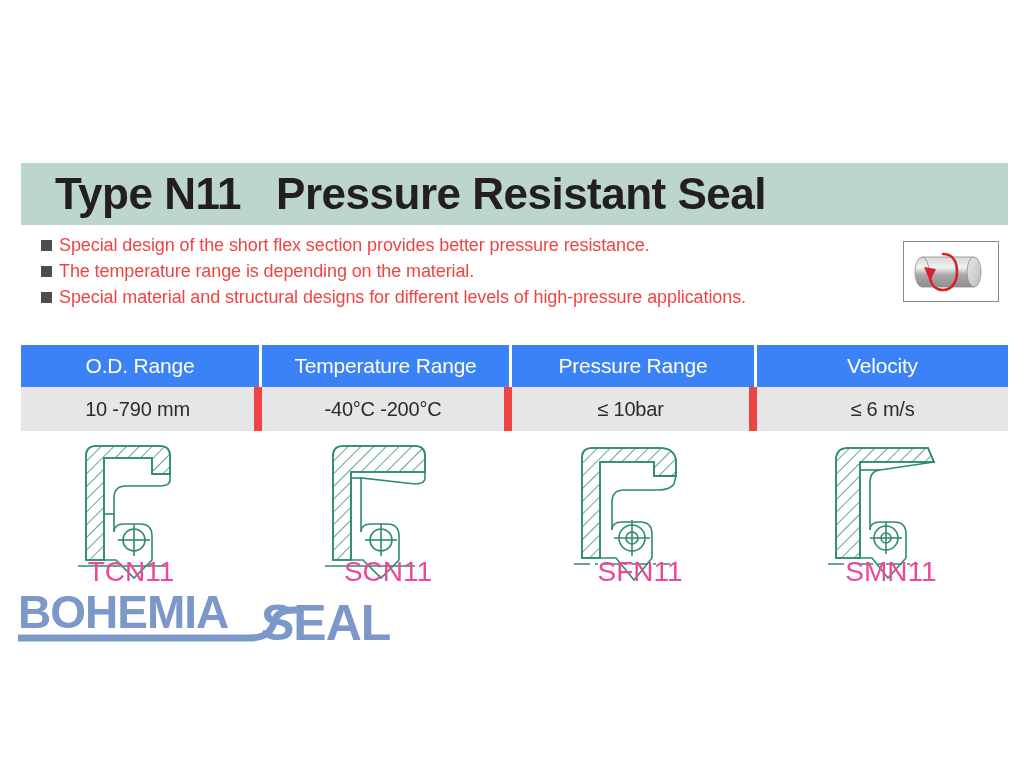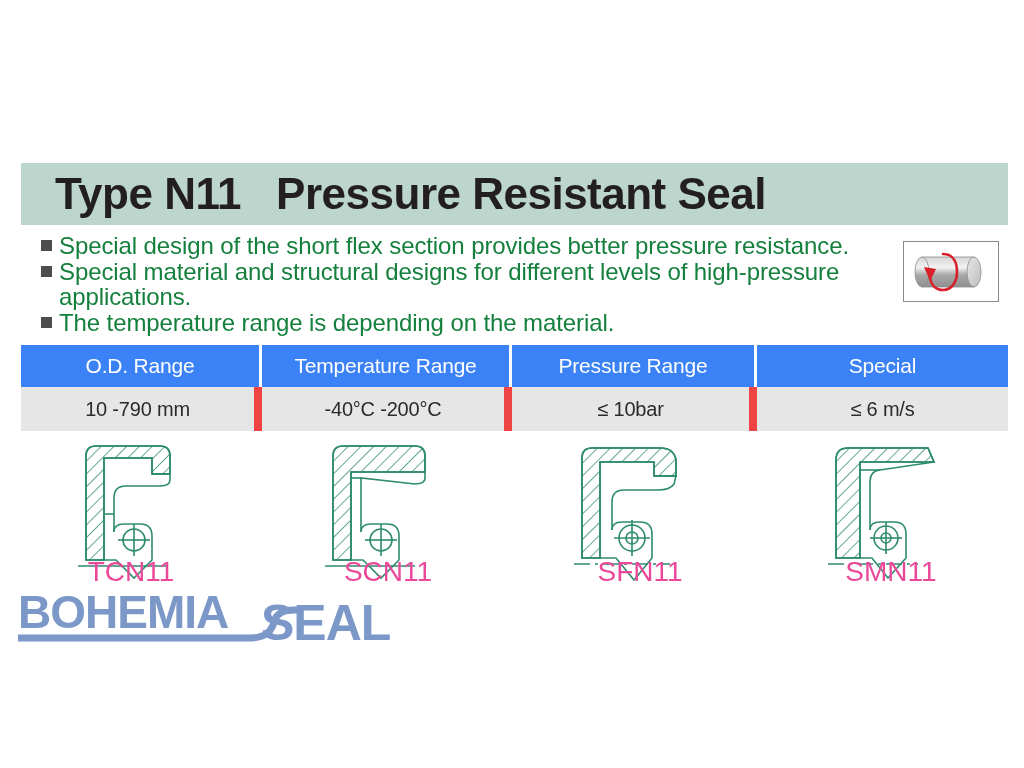--- a/index.html
+++ b/index.html
@@ -27,21 +27,21 @@
   
   .bullets {
     position: absolute; left: 41px; top: 233px; width: 845px;
   }
   .bullet-row { display: flex; align-items: flex-start; margin-bottom: 1px; }
   .bullet-sq {
     width: 11px; height: 11px; background: #4d4d4d;
     margin-top: 7px; margin-right: 7px; flex: 0 0 auto;
   }
   .bullet-text {
-    font-size: 24px; color: #15803d; line-height: 25px;
+    font-size: 18px; color: #ef4444; line-height: 25px;
     letter-spacing: -0.1px;
   }
 
   
   .rot-box {
     position: absolute; left: 903px; top: 241px;
     width: 96px; height: 61px;
     border: 1.5px solid #8a8a8a; background: #fff;
     display: flex; align-items: center; justify-content: center;
   }
@@ -97,25 +97,25 @@
     <div class="title-text">Type N11   Pressure Resistant Seal</div>
   </div>
 
   <div class="bullets">
     <div class="bullet-row">
       <span class="bullet-sq"></span>
       <span class="bullet-text">Special design of the short flex section provides better pressure resistance.</span>
     </div>
     <div class="bullet-row">
       <span class="bullet-sq"></span>
-      <span class="bullet-text">Special material and structural designs for different levels of high-pressure applications.</span>
+      <span class="bullet-text">The temperature range is depending on the material.</span>
     </div>
     <div class="bullet-row">
       <span class="bullet-sq"></span>
-      <span class="bullet-text">The temperature range is depending on the material.</span>
+      <span class="bullet-text">Special material and structural designs for different levels of high-pressure applications.</span>
     </div>
   </div>
 
   <div class="rot-box">
     <svg width="84" height="50" viewBox="0 0 84 50">
       <defs>
         <linearGradient id="shaftGrad" x1="0" y1="0" x2="0" y2="1">
           <stop offset="0%" stop-color="#d6d6d6"></stop>
           <stop offset="35%" stop-color="#f2f2f2"></stop>
           <stop offset="60%" stop-color="#a8a8a8"></stop>
@@ -133,21 +133,21 @@
       <polygon points="21,34 15,20 27,22" fill="#d9202a"></polygon>
     </svg>
   </div>
 
   <table class="spec-table">
     <thead>
       <tr>
         <th class="col1">O.D. Range</th>
         <th class="col2">Temperature Range</th>
         <th class="col3">Pressure Range</th>
-        <th class="col4">Special</th>
+        <th class="col4">Velocity</th>
       </tr>
     </thead>
     <tbody>
       <tr>
         <td>10 -790 mm</td>
         <td>-40°C -200°C</td>
         <td>≤ 10bar</td>
         <td>≤ 6 m/s</td>
       </tr>
     </tbody>

